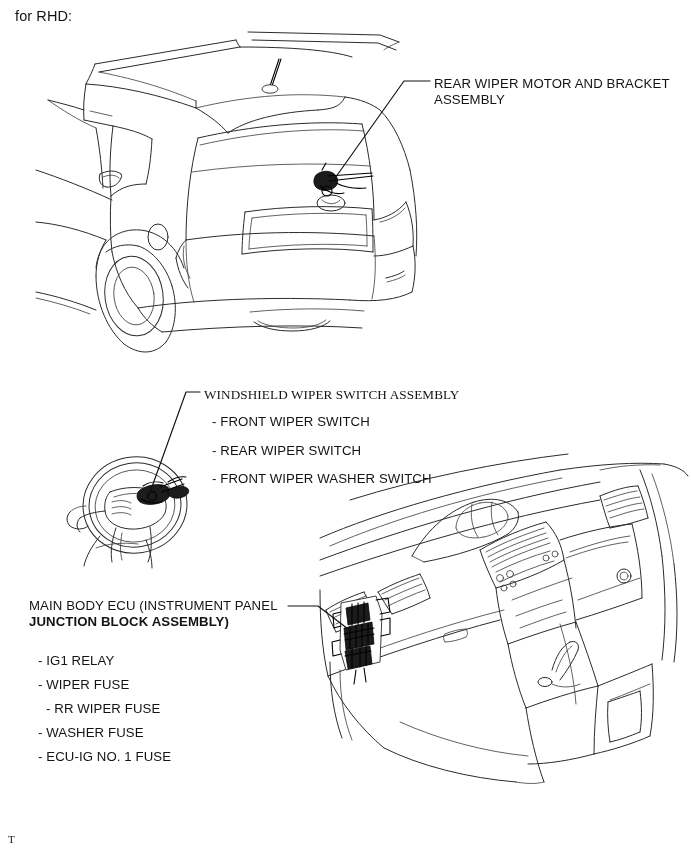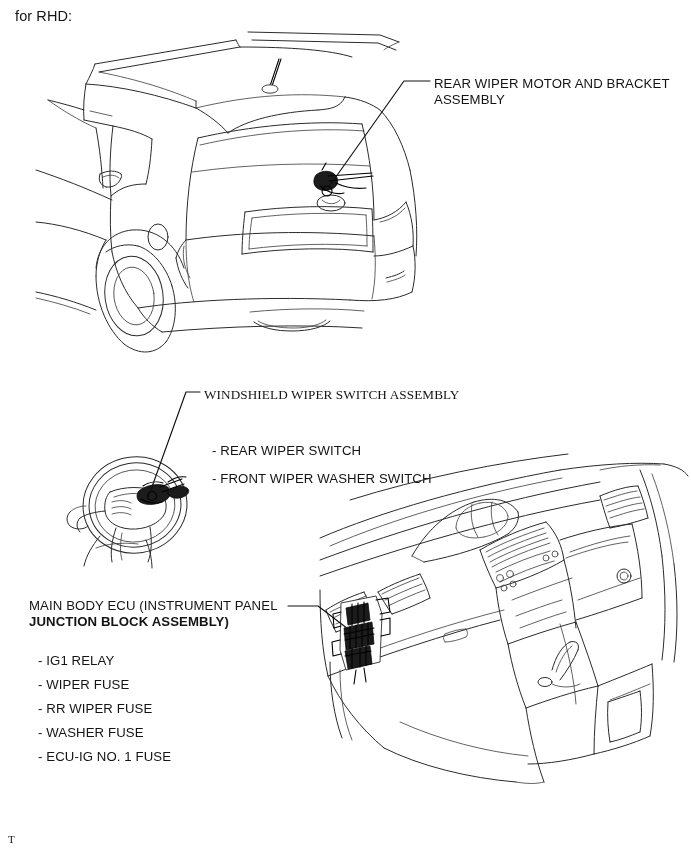--- a/index.html
+++ b/index.html
@@ -42,21 +42,21 @@
 
   #wiper-switch-head { left: 204px; top: 387px; font-family: Liberation Serif, serif; }
   #ws-item-0 { left: 212px; top: 414px; }
   #ws-item-1 { left: 212px; top: 443px; }
   #ws-item-2 { left: 212px; top: 471px; }
 
   #ecu-head-l1 { left: 29px; top: 598px; }
   #ecu-head-l2 { left: 29px; top: 614px; font-weight: bold; }
   #ecu-item-0 { left: 38px; top: 653px; }
   #ecu-item-1 { left: 38px; top: 677px; }
-  #ecu-item-2 { left: 38px; top: 701px; }
+  #ecu-item-2 { left: 46px; top: 701px; }
   #ecu-item-3 { left: 38px; top: 725px; text-align: center; }
   #ecu-item-4 { left: 38px; top: 749px; }
 
   #page-marker {
     left: 8px;
     top: 833px;
     font-size: 11px;
     font-family: "Liberation Serif", serif;
   }
   svg.art {
@@ -102,20 +102,21 @@
 <body>
 
 <div id="page">
 
   <div class="txt" id="for-rhd">for RHD:</div>
 
   <div class="txt callout-head" id="rear-wiper-label-l1">REAR WIPER MOTOR AND BRACKET</div>
   <div class="txt callout-head" id="rear-wiper-label-l2">ASSEMBLY</div>
 
   <div class="txt callout-head" id="wiper-switch-head">WINDSHIELD WIPER SWITCH ASSEMBLY</div>
+  <div class="txt callout-sub" id="ws-item-0">- FRONT WIPER SWITCH</div>
   <div class="txt callout-sub" id="ws-item-1">- REAR WIPER SWITCH</div>
   <div class="txt callout-sub" id="ws-item-2">- FRONT WIPER WASHER SWITCH</div>
 
   <div class="txt callout-head" id="ecu-head-l1">MAIN BODY ECU (INSTRUMENT PANEL</div>
   <div class="txt callout-head" id="ecu-head-l2">JUNCTION BLOCK ASSEMBLY)</div>
   <div class="txt callout-sub" id="ecu-item-0">- IG1 RELAY</div>
   <div class="txt callout-sub" id="ecu-item-1">- WIPER FUSE</div>
   <div class="txt callout-sub" id="ecu-item-2">- RR WIPER FUSE</div>
   <div class="txt callout-sub" id="ecu-item-3">- WASHER FUSE</div>
   <div class="txt callout-sub" id="ecu-item-4">- ECU-IG NO. 1 FUSE</div>

